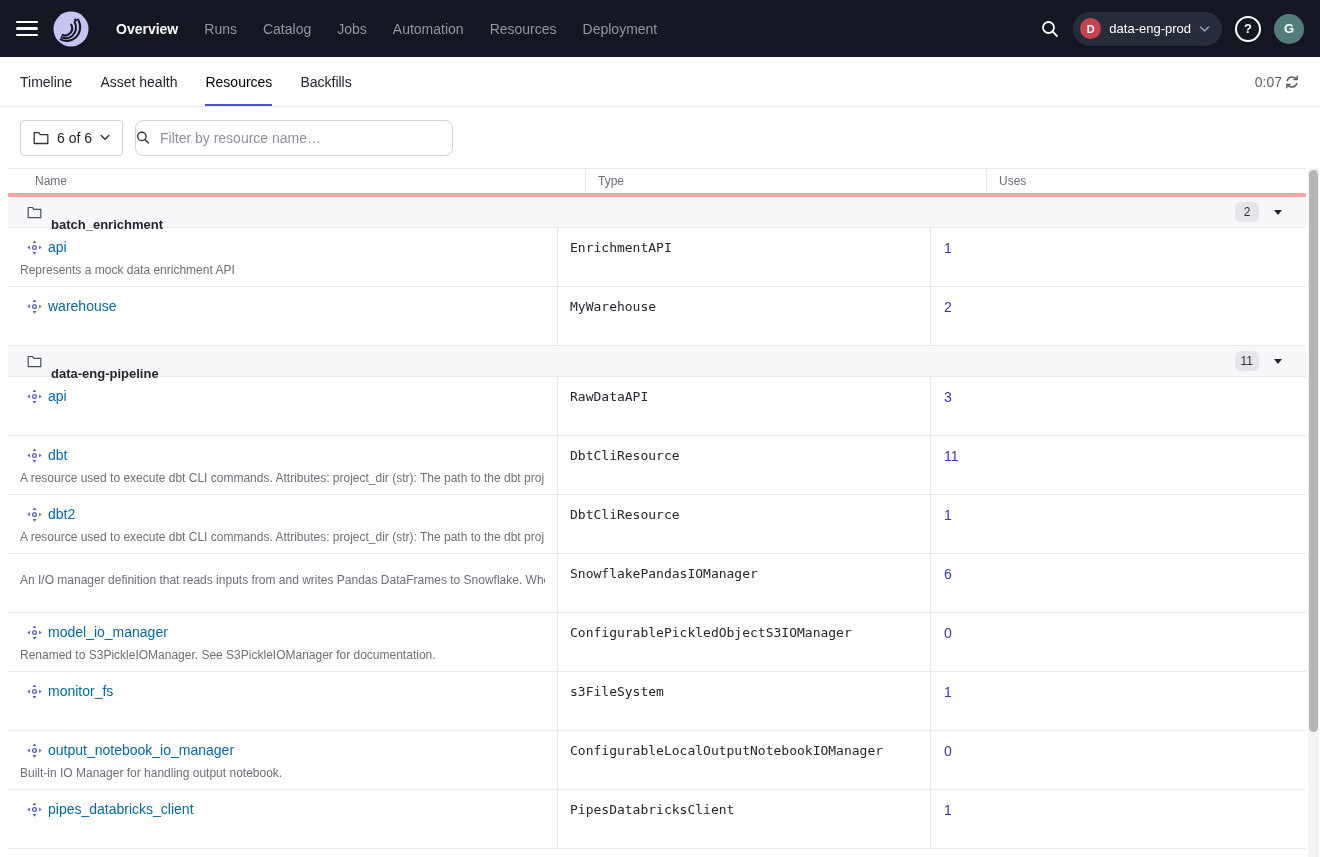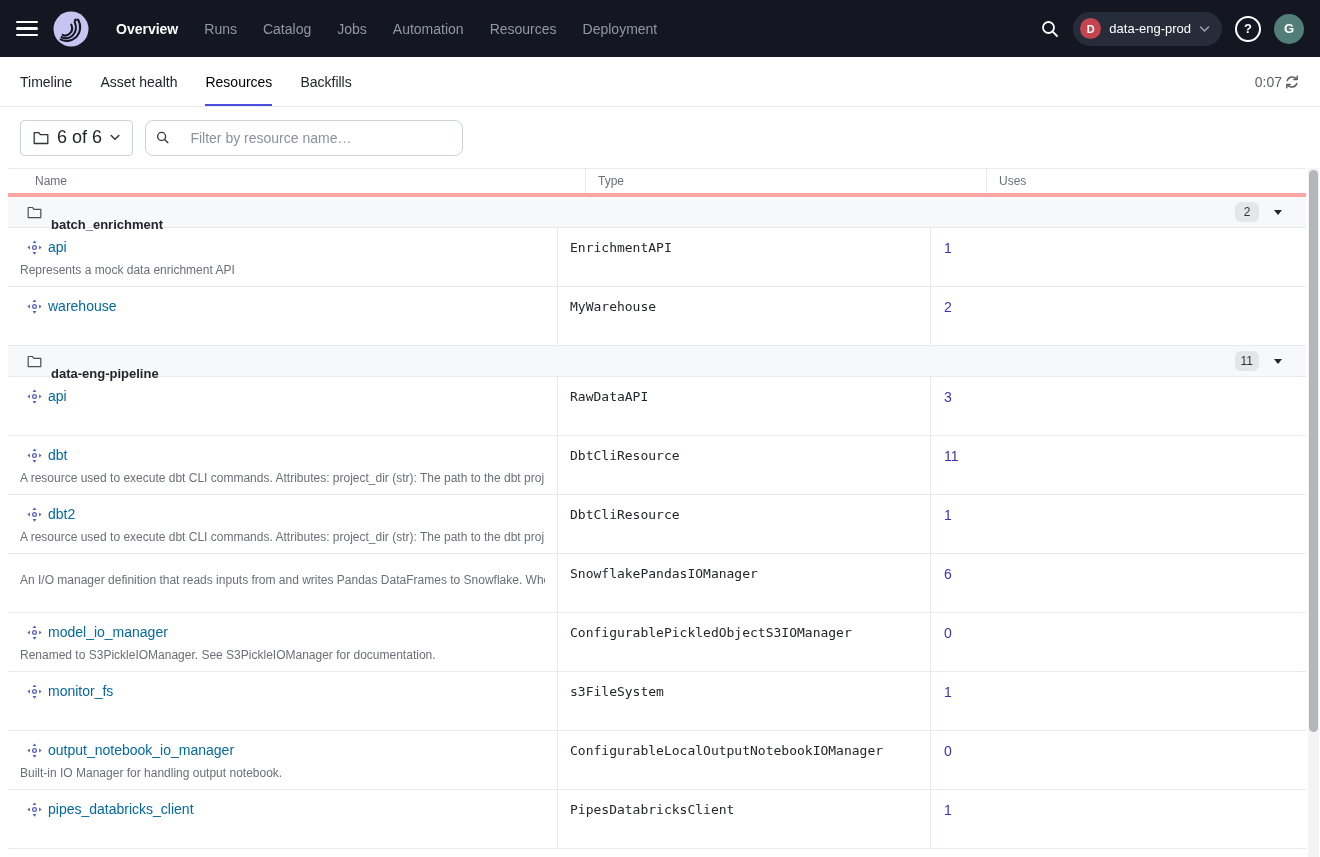--- a/index.html
+++ b/index.html
@@ -37,24 +37,24 @@
   .tabs { display:flex; align-items:stretch; }
   .tab { font-size:14px; color:#21242b; font-weight:500; margin-right:28px; display:flex; align-items:center;
     position:relative; cursor:pointer; white-space:nowrap; }
   .tab.active { color:#000000; }
   .tab.active::after { content:""; position:absolute; left:0; right:0; bottom:0; height:2px; background:#4a4fdd; }
   .tabbar-right { margin-left:auto; display:flex; align-items:center; gap:2px; color:#5b6068; font-size:14px; }
 
   
   .filterbar { height:61px; display:flex; align-items:center; padding:0 20px; gap:12px; background:#fff; }
   .count-btn { height:36px; border:1px solid #cfd3d9; border-radius:4px; background:#fff; cursor:pointer;
-    display:flex; align-items:center; gap:8px; padding:0 12px; font-size:18px; color:#21242b;
+    display:flex; align-items:center; gap:8px; padding:0 12px; font-size:14px; color:#21242b;
     font-family:inherit; }
   .search-box { height:36px; width:318px; border:1px solid #cfd3d9; border-radius:8px;
-    display:flex; align-items:center; padding:0 10px; gap:19px; background:#fff; }
+    display:flex; align-items:center; padding:0 0; gap:8px; background:#fff; }
   .search-box input { border:none; outline:none; font-size:14px; color:#21242b; width:100%;
     font-family:inherit; background:transparent; }
   .search-box input::placeholder { color:#8b909b; }
 
   
   .table { margin-left:8px; width:1298px; border-top:1px solid #e7e9ec; }
   .thead { display:grid; grid-template-columns:549px 373px 1fr; height:28px; border-bottom:4px solid #fca5a5;gap:28px; }
   .th { font-size:12px; color:#6b6f78; display:flex; align-items:center; }
   .th-name { padding-left:27px; }
   .th-type, .th-uses { border-left:1px solid #e7e9ec; padding-left:12px; }

